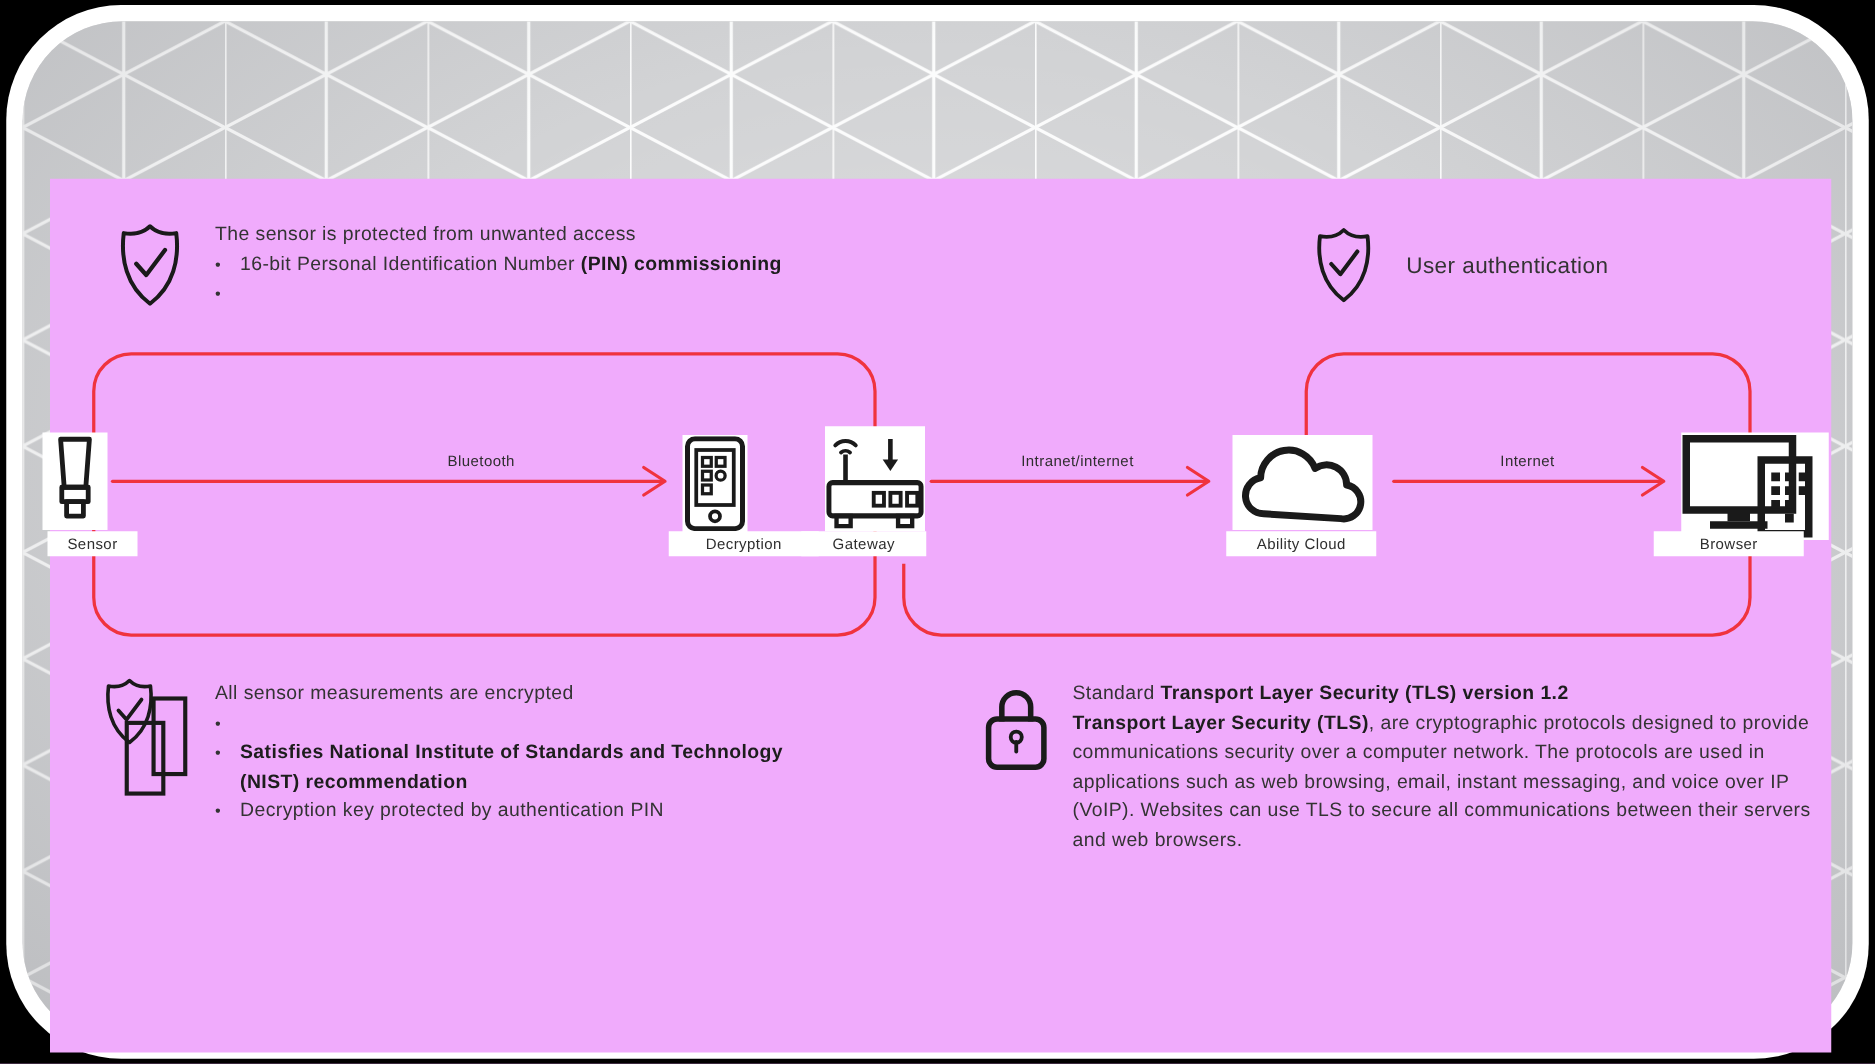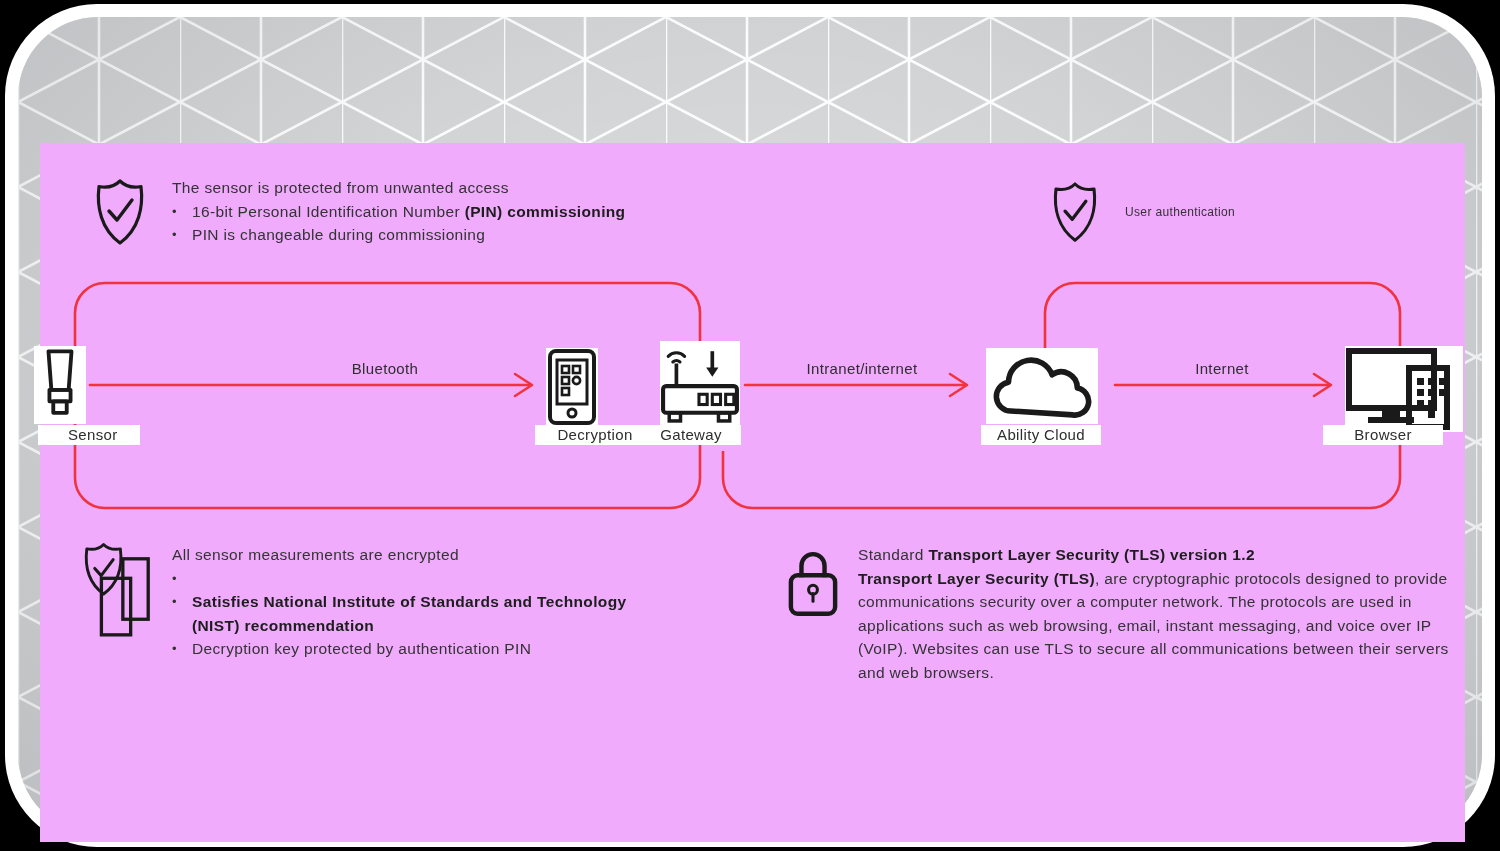--- a/index.html
+++ b/index.html
@@ -13,33 +13,33 @@
   .backdrop{position:absolute;left:13px;top:13px;right:13px;bottom:13px;border-radius:80px;overflow:hidden;background:#d2d3d5;}
   .backdrop svg{display:block;width:100%;height:100%;}
   .vignette{position:absolute;left:0;top:0;right:0;bottom:0;border-radius:80px;
     background:radial-gradient(ellipse at 50% 42%, rgba(255,255,255,0.28) 0%, rgba(255,255,255,0) 48%, rgba(110,112,118,0.22) 100%);}
   .panel{position:absolute;left:40px;top:143px;width:1425px;height:699px;background:#f0abfc;}
 
   
   .flow-svg{position:absolute;left:0;top:0;width:1425px;height:563px;z-index:1;}
   .node-icon{position:absolute;background:#fff;display:flex;align-items:center;justify-content:center;z-index:2;}
   .node-label,.link-label{
-    position:absolute;z-index:3;font-size:15px;letter-spacing:0.35px;color:#2e2e2e;
+    position:absolute;z-index:3;font-size:12px;letter-spacing:0.35px;color:#2e2e2e;
     text-align:center;background:#fff;line-height:20px;height:20px;white-space:nowrap;
   }
   .link-label{background:transparent;}
 
   
   .note-icon{position:absolute;z-index:2;}
   .note-text{position:absolute;z-index:2;font-size:15.5px;line-height:23.5px;letter-spacing:0.35px;color:#333;}
   .note-text b{color:#1d1d1d;}
   .bullet{display:flex;}
   .bullet .dot{width:20px;flex:0 0 20px;font-size:13px;color:#333;}
   .tls-body{width:618px;}
-  .single-label{font-size:12px;letter-spacing:0.35px;color:#333;}
+  .single-label{font-size:18px;letter-spacing:0.35px;color:#333;}
   .icon-stroke{stroke:#1a1a1a;fill:none;}
 </style>
 </head>
 <body>
 
 <div class="card">
   <div class="backdrop">
     <svg>
       <defs>
         <pattern id="tri" width="162" height="170" patternUnits="userSpaceOnUse">
@@ -71,21 +71,20 @@
     </svg>
   </div>
   <div class="note-text" style="left:132px;top:33px;width:600px;">
     <div>The sensor is protected from unwanted access</div>
     <div class="bullet">
       <span class="dot">•</span>
       <span><span>16-bit Personal Identification Number </span><b>(PIN) commissioning</b></span>
     </div>
     <div class="bullet">
       <span class="dot">•</span>
-      <span>PIN is changeable during commissioning</span>
     </div>
   </div>
 
   <div class="note-icon" style="left:1006px;top:36px;width:58px;height:70px;">
     <svg width="58" height="68" viewBox="0 0 64 72">
       <path class="icon-stroke" stroke-width="3.4" stroke-linejoin="round" d="M32,4 C37,9 45,11 53,9.5 C55.5,30 51,52 32,66 C13,52 8.5,30 11,9.5 C19,11 27,9 32,4 Z"></path>
       <path class="icon-stroke" stroke-width="3.6" stroke-linecap="round" stroke-linejoin="round" d="M21,34 L29,43 L44,23"></path>
     </svg>
   </div>
   <div class="note-text single-label" style="left:1085px;top:58px;">User authentication</div>
@@ -167,21 +166,21 @@
         <rect x="72" y="42" width="7" height="7"></rect>
           <rect x="83" y="42" width="7" height="7"></rect>
           <rect x="94" y="42" width="7" height="7"></rect>
         <rect x="72" y="53" width="7" height="7"></rect>
           <rect x="83" y="53" width="7" height="7"></rect>
         <rect x="83" y="64" width="7" height="7"></rect>
       </g>
     </svg>
   </div>
 
-  <div class="node-label" style="left:-2px;top:282px;width:72px;text-align:left;padding-left:30px;">Sensor</div>
+  <div class="node-label" style="left:-2px;top:282px;width:72px;text-align:center;">Sensor</div>
   <div class="node-label" style="left:495px;top:282px;width:120px;">Decryption</div>
   <div class="node-label" style="left:601px;top:282px;width:100px;">Gateway</div>
   <div class="node-label" style="left:941px;top:282px;width:120px;">Ability Cloud</div>
   <div class="node-label" style="left:1283px;top:282px;width:120px;">Browser</div>
 
   <div class="link-label" style="left:285px;top:216px;width:120px;">Bluetooth</div>
   <div class="link-label" style="left:742px;top:216px;width:160px;">Intranet/internet</div>
   <div class="link-label" style="left:1122px;top:216px;width:120px;">Internet</div>
 
   <div class="note-icon" style="left:38px;top:398px;width:78px;height:98px;">

